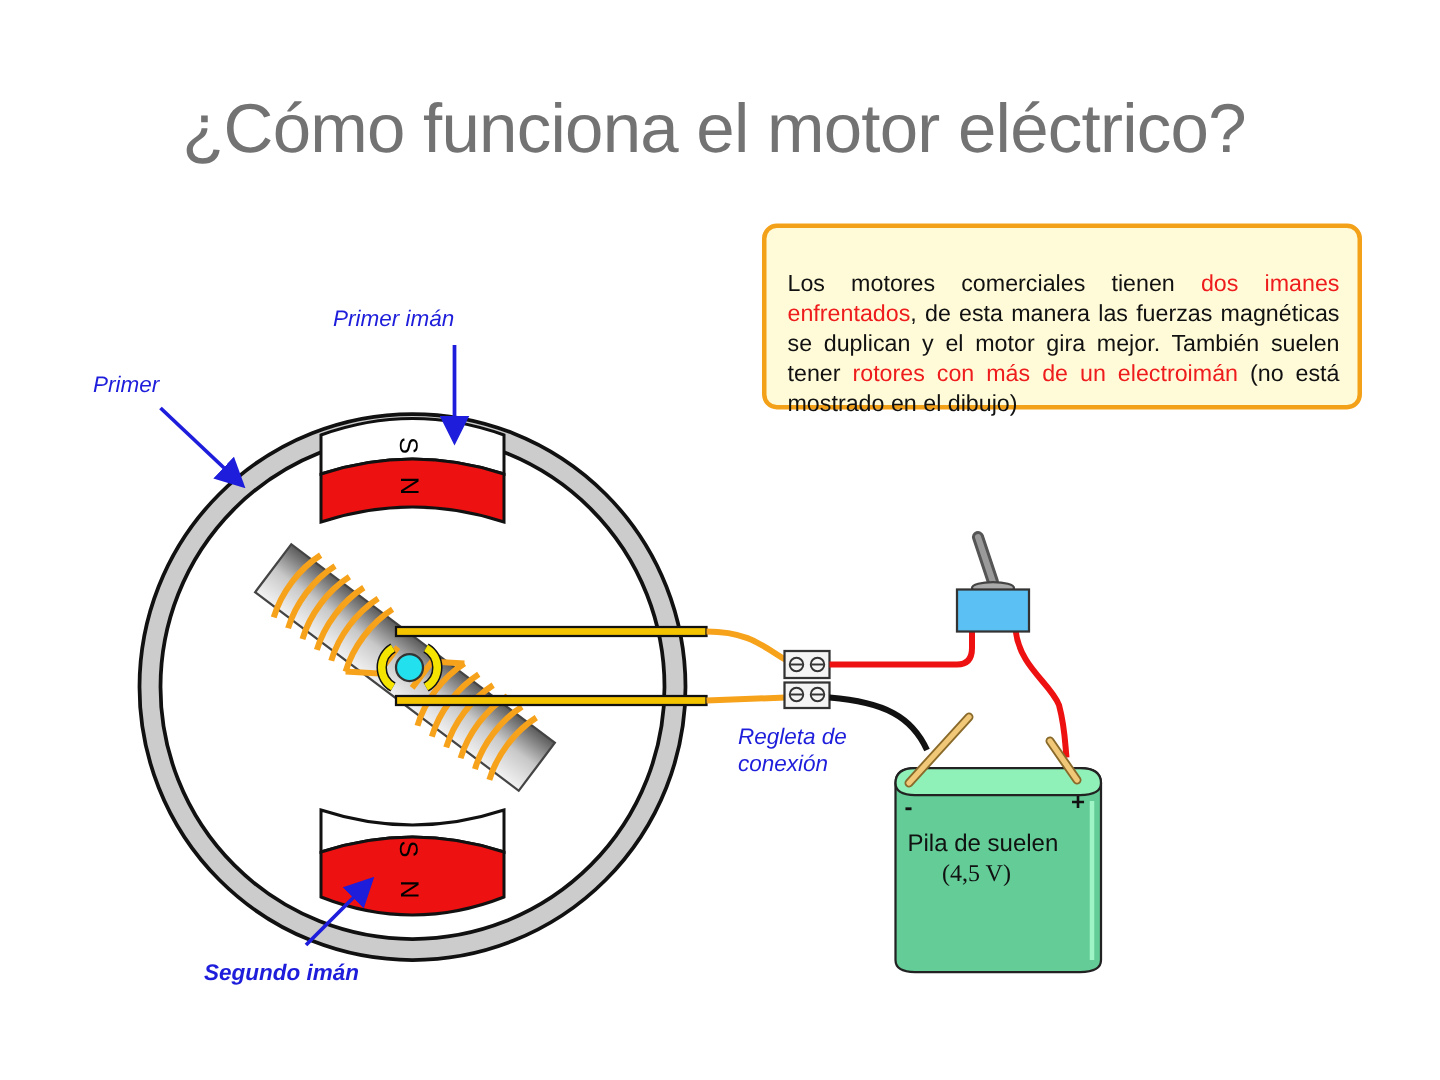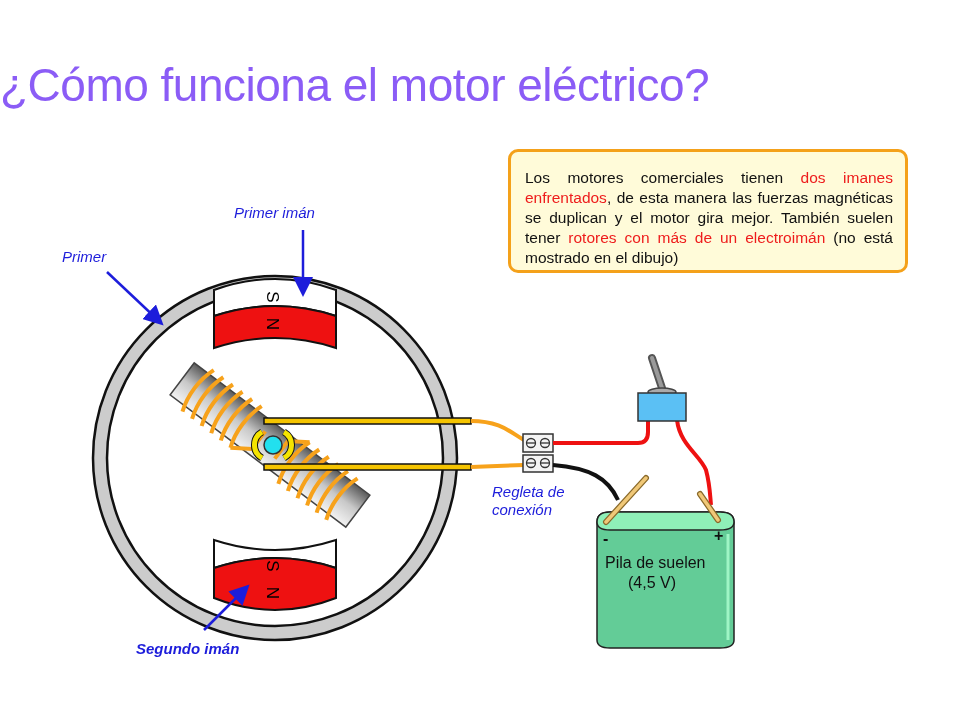--- a/index.html
+++ b/index.html
@@ -1,26 +1,26 @@
 <!DOCTYPE html>
 <html><head>
 <meta charset="utf-8">
 <style>
   html, body { margin: 0; padding: 0; background: #ffffff; }
   body { width: 960px; height: 720px; position: relative; overflow: hidden; }
   .title {
-    position: absolute; left: 0; top: 58px; width: 952px; text-align: left;
-    font-family: "Liberation Sans", sans-serif; font-size: 46px; color: #8b5cf6;
+    position: absolute; left: 0; top: 58px; width: 952px; text-align: center;
+    font-family: "Liberation Sans", sans-serif; font-size: 46px; color: #737373;
     letter-spacing: -0.5px;
   }
   svg.diagram { position: absolute; left: 0; top: 0; }
   .note {
     position: absolute; left: 508px; top: 149px; width: 400px; height: 124px;
     box-sizing: border-box; border: 3px solid #f4a11a; border-radius: 10px;
-    background: #fffbd9; padding: 16px 12px 8px 14px;
+    background: #fffbd9; padding: 28px 12px 8px 14px;
     font-family: "Liberation Sans", sans-serif; font-size: 15.5px; line-height: 20px;
     color: #111; text-align: justify;
   }
   .note .hl { color: #ee1c1c; }
   .lbl {
     position: absolute; font-family: "Liberation Sans", sans-serif; font-style: italic;
     color: #1d1ddb; font-size: 15px;
   }
   .batt-txt {
     position: absolute; font-family: "Liberation Sans", sans-serif; color: #111; font-size: 16px;
@@ -136,27 +136,27 @@
   <line x1="303" y1="230" x2="303" y2="292" stroke="#1d1ddb" stroke-width="2.5" marker-end="url(#arrowhead)"></line>
   <line x1="204" y1="630" x2="246" y2="588" stroke="#1d1ddb" stroke-width="2.5" marker-end="url(#arrowhead)"></line>
 </svg>
 
 <div style="position:absolute;left:266px;top:287px;font-family:'Liberation Sans',sans-serif;font-size:17px;transform:rotate(90deg);">S</div>
 <div style="position:absolute;left:266px;top:314px;font-family:'Liberation Sans',sans-serif;font-size:17px;transform:rotate(90deg);">N</div>
 <div style="position:absolute;left:266px;top:556px;font-family:'Liberation Sans',sans-serif;font-size:17px;transform:rotate(90deg);">S</div>
 <div style="position:absolute;left:266px;top:583px;font-family:'Liberation Sans',sans-serif;font-size:17px;transform:rotate(90deg);">N</div>
 
 <div class="lbl" style="left:62px;top:248px;">Primer</div>
-<div class="lbl" style="left:234px;top:204px;">Primer imán</div>
+<div class="lbl" style="left:222px;top:204px;">Primer imán</div>
 <div class="lbl" style="left:136px;top:640px;font-weight:bold;">Segundo imán</div>
 <div class="lbl" style="left:492px;top:483px;text-align:left;width:92px;line-height:18px;">
   <span>Regleta de</span><br>
   <span>conexión</span>
 </div>
 
 <div class="batt-txt" style="left:603px;top:530px;font-weight:bold;">-</div>
 <div class="batt-txt" style="left:714px;top:527px;font-weight:bold;">+</div>
 <div class="batt-txt" style="left:605px;top:554px;">Pila de suelen</div>
-<div class="batt-txt" style="left:628px;top:574px;">(4,5 V)</div>
+<div class="batt-txt" style="left:628px;top:574px;font-family:Liberation Serif, serif;">(4,5 V)</div>
 
 <div class="note">
   <span>Los motores comerciales tienen </span><span class="hl">dos imanes enfrentados</span><span>, de esta manera las fuerzas magnéticas se duplican y el motor gira mejor. También suelen tener </span><span class="hl">rotores con más de un electroimán</span><span> (no está mostrado en el dibujo)</span>
 </div>
 
 </body></html>

